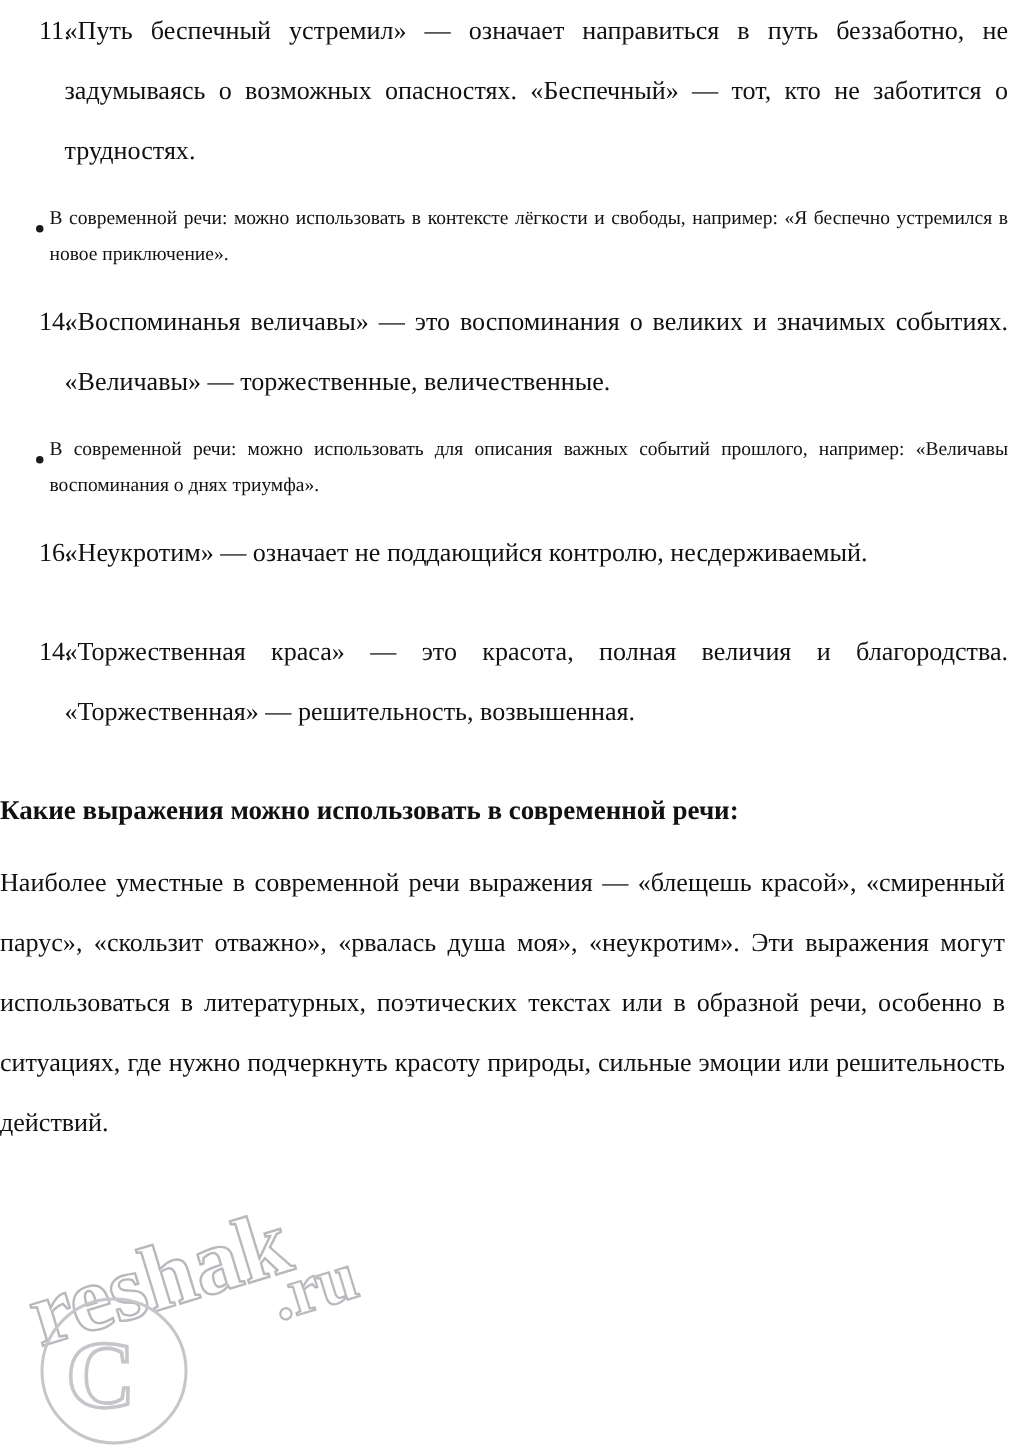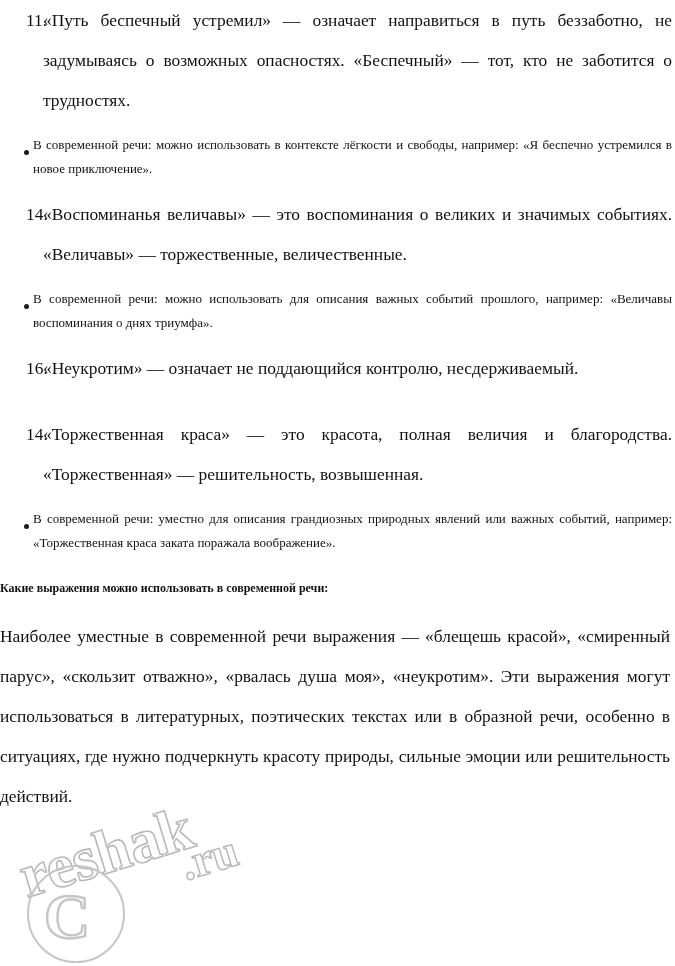--- a/index.html
+++ b/index.html
@@ -81,21 +81,21 @@
     text-align: justify;
     text-justify: inter-word;
     font-size: 17.4px;
     line-height: 40px;
     padding-left: 0;
     padding-right: 2px;
   }
   .heading {
     font-weight: 700;
     text-align: left;
-    font-size: 12px;
+    font-size: 18px;
     line-height: 40px;
   }
 
   b, strong, .b { font-weight: 400; }
 
   .gap-sm { height: 13px; }
   .gap-xs { height: 8px; }
 
   
   .nostretch { text-align-last: left; }
@@ -178,24 +178,20 @@
     </div>
     <div class="gap-sm"></div>
 
     <div class="gap-sm"></div>
 
     <div class="num-item nostretch">
       <span class="marker">14.</span>
       <span class="body"><b>«Торжественная краса»</b><span> — это красота, полная величия и благородства. </span><b>«Торжественная»</b><span> — решительность, возвышенная.</span></span>
     </div>
     <div class="gap-sm"></div>
-    <div class="bullet-item nostretch">
-      <span class="dot"></span>
-      <span>В современной речи: уместно для описания грандиозных природных явлений или важных событий, например: «Торжественная краса заката поражала воображение».</span>
-    </div>
 
     <div class="gap-sm"></div>
 
     <div class="plain heading">Какие выражения можно использовать в современной речи:</div>
 
     <div class="gap-xs"></div>
 
     <div class="plain nostretch"><span>Наиболее уместные в современной речи выражения — </span><b>«блещешь красой»</b><span>, </span><b>«смиренный парус»</b><span>, </span><b>«скользит отважно»</b><span>, </span><b>«рвалась душа моя»</b><span>, </span><b>«неукротим»</b><span>. Эти выражения могут использоваться в литературных, поэтических текстах или в образной речи, особенно в ситуациях, где нужно подчеркнуть красоту природы, сильные эмоции или решительность действий.</span></div>
 
   </div>

